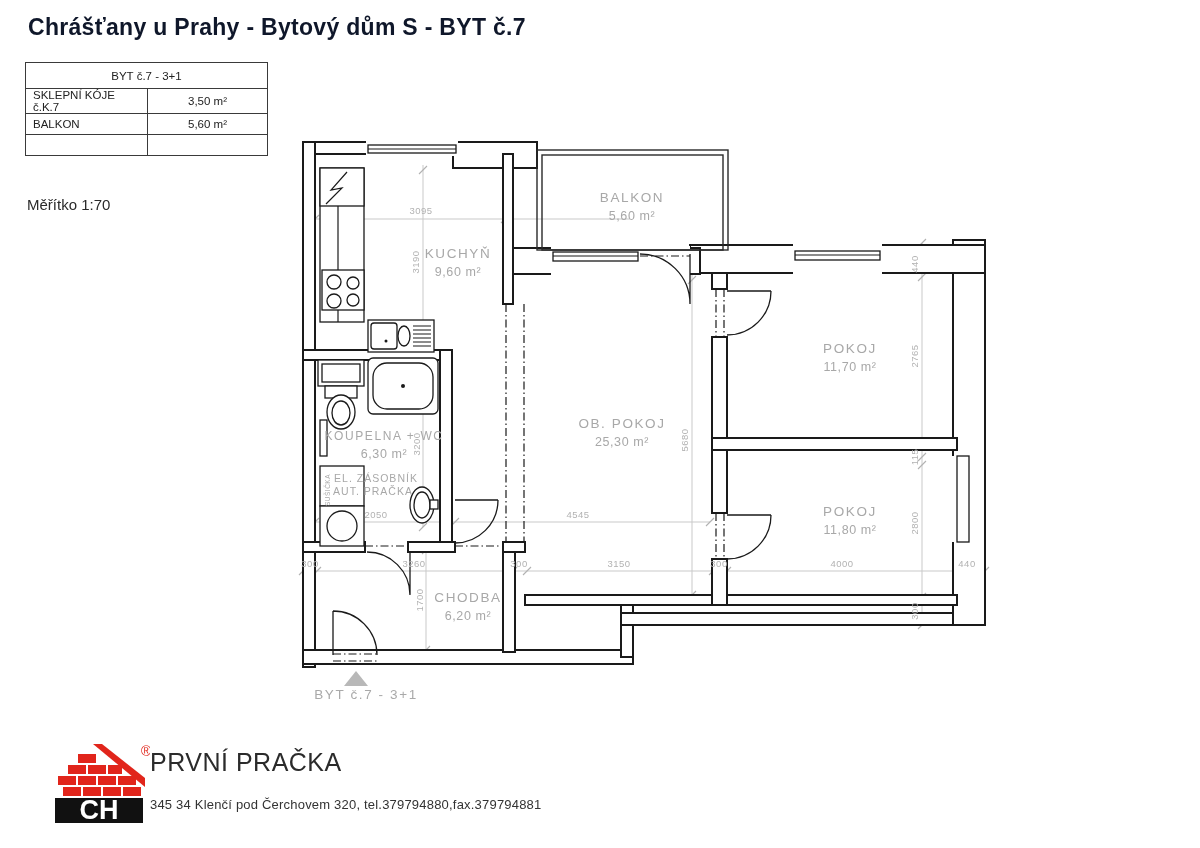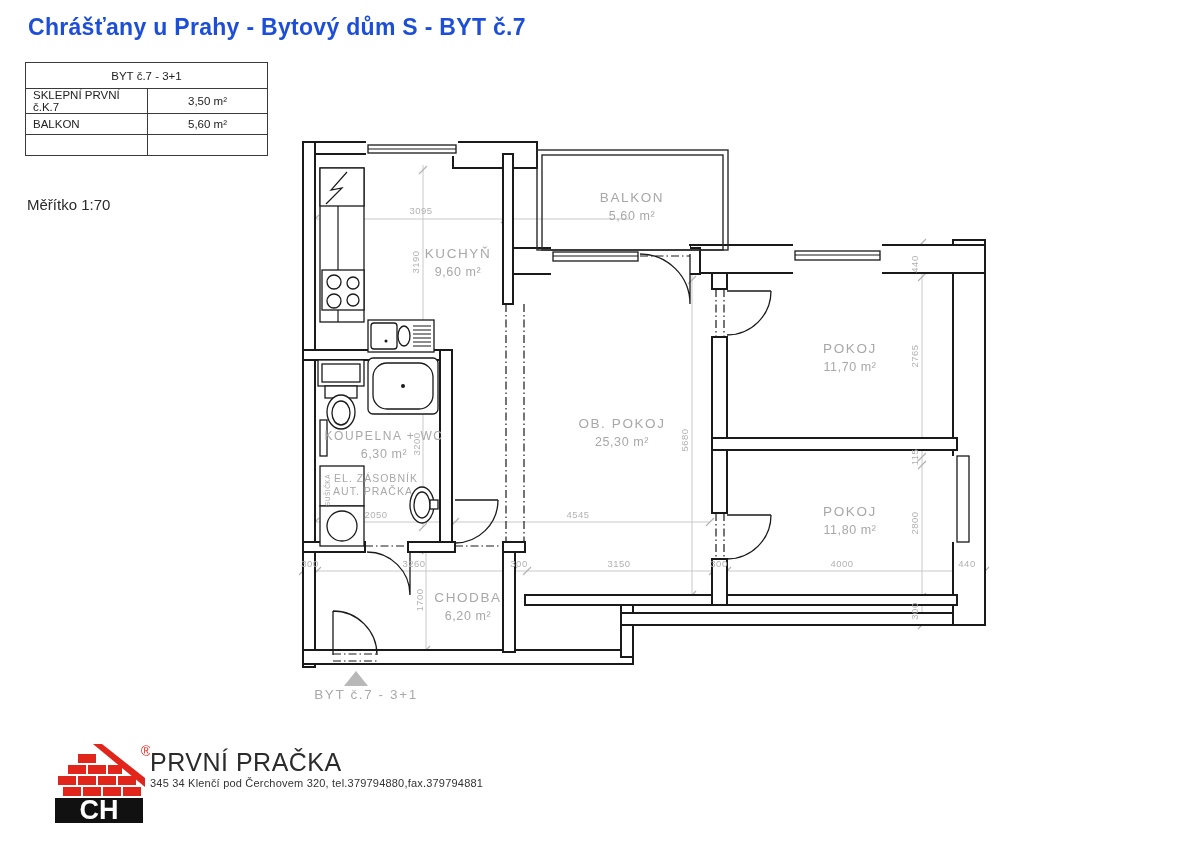--- a/index.html
+++ b/index.html
@@ -1,19 +1,19 @@
 <!DOCTYPE html>
 <html><head>
 <meta charset="utf-8">
 <style>
   html,body{margin:0;padding:0;background:#fff;}
   #page{position:relative;width:1200px;height:848px;background:#fff;overflow:hidden;
         font-family:"Liberation Sans",sans-serif;color:#1a1a1a;}
   #page-title{position:absolute;left:28px;top:14px;font-size:23px;font-weight:700;
-        letter-spacing:.3px;color:#1d4ed8;}
+        letter-spacing:.3px;color:#0f172a;}
   
   #info-table{position:absolute;left:25px;top:62px;width:243px;border-collapse:collapse;
         font-size:11.5px;color:#222;}
   #info-table td{border:1px solid #3a3a3a;height:20px;padding:0 7px;}
   #info-table td.hdr{text-align:center;height:25px;}
   #info-table td.val{text-align:center;width:105px;}
   #scale-note{position:absolute;left:27px;top:196px;font-size:15px;color:#2a2a2a;}
   
   #plan{position:absolute;left:0;top:0;}
   .wall{fill:#fff;stroke:#1a1a1a;stroke-width:2;}
@@ -28,36 +28,36 @@
   .room{fill:#a8a8a8;font-size:13.5px;letter-spacing:1.6px;text-anchor:middle;}
   .area{fill:#a8a8a8;font-size:12.5px;letter-spacing:.6px;text-anchor:middle;}
   .dlab{fill:#b2b2b2;font-size:9.5px;text-anchor:middle;letter-spacing:.5px;}
   .eq{fill:#a8a8a8;font-size:10.5px;letter-spacing:1px;text-anchor:middle;}
   .tiny{fill:#a8a8a8;font-size:6.5px;letter-spacing:.5px;text-anchor:middle;}
   .entr{fill:#a9a9a9;font-size:13.5px;letter-spacing:1.6px;text-anchor:middle;}
   
   #footer{position:absolute;left:55px;top:742px;}
   #company{position:absolute;left:150px;top:748px;}
   .co-line{font-size:25px;color:#2b2b2b;letter-spacing:.5px;line-height:28px;}
-  #address{font-size:11px;color:#333;margin-top:1px;letter-spacing:.2px;}
+  #address{font-size:13px;color:#333;margin-top:21px;letter-spacing:.2px;}
 </style>
 </head>
 <body>
 
 <div id="page">
 
   <div id="page-title">Chrášťany u Prahy - Bytový dům S - BYT č.7</div>
 
   <table id="info-table">
     <tbody>
       <tr>
         <td class="hdr" colspan="2">BYT č.7 - 3+1</td>
       </tr>
       <tr>
-        <td>SKLEPNÍ PRVNÍ č.K.7</td>
+        <td>SKLEPNÍ KÓJE č.K.7</td>
         <td class="val">3,50 m²</td>
       </tr>
       <tr>
         <td>BALKON</td>
         <td class="val">5,60 m²</td>
       </tr>
       <tr>
         <td></td>
         <td class="val"></td>
       </tr>

